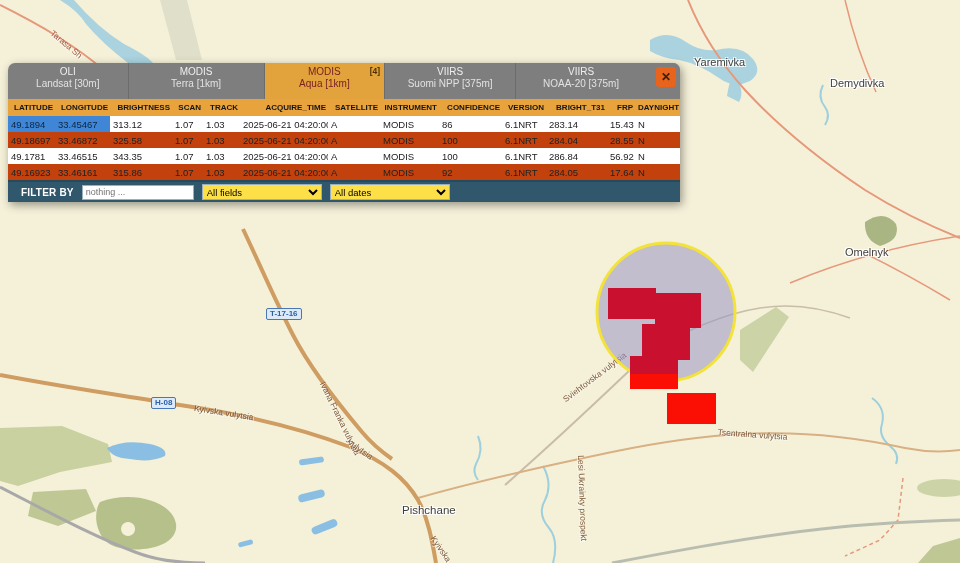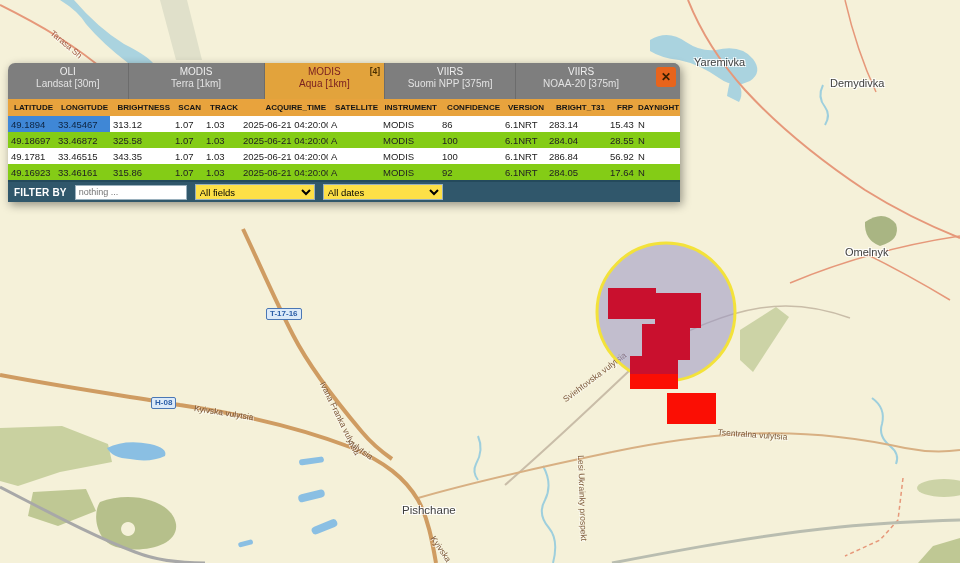--- a/index.html
+++ b/index.html
@@ -23,24 +23,24 @@
   .tab .badge { position:absolute; top:2px; right:4px; font-size:8.5px; color:#4c3000; font-weight:bold; }
   .tab-filler { width:34px; background:#7e7e7e; position:relative; }
   .close-btn { position:absolute; right:4px; top:4px; width:20px; height:20px; background:#e8641c; border:none; border-radius:3px; color:#3a2000; font-weight:bold; font-size:12px; line-height:18px; cursor:pointer; }
   .timebar { background:#30576b; height:19px; display:flex; justify-content:center; align-items:center; gap:14px; color:#fff; font-size:11px; border-top:1px solid #244a5c; }
   .radio-item { display:flex; align-items:center; gap:5px; cursor:pointer; }
   .radio { width:11px; height:11px; border-radius:50%; background:#fff; display:inline-block; }
   .radio.checked { background:radial-gradient(circle,#2a72e8 0 2.8px,#fff 3.4px); box-shadow:0 0 0 1px #7fa8c4; }
   table.det { width:672px; border-collapse:collapse; table-layout:fixed; background:#fff; }
   table.det th { background:#e8a33d; color:#151515; font-size:8px; text-align:right; padding:4px 2px 4px 3px; white-space:nowrap; overflow:hidden; }
   table.det td { font-size:9.5px; color:#222; padding:2.5px 2px 2.5px 3px; white-space:nowrap; overflow:hidden; }
-  table.det tr.alt td { background:#84cc16; }
+  table.det tr.alt td { background:#c2410c; }
   table.det td.sel { background:#3f87d6; color:#0d2440; }
   table.det tbody tr { cursor:pointer; }
-  .filterbar { background:#30576b; height:22px; display:flex; align-items:center; gap:8px; padding:0 6px; border-top:2px solid #244a5c; }
+  .filterbar { background:#30576b; height:22px; display:flex; align-items:center; gap:8px; padding:0 13px; border-top:2px solid #244a5c; }
   .filterbar .flabel { color:#fff; font-size:10px; font-weight:bold; letter-spacing:.2px; }
   .filterbar input { width:112px; height:15px; font-size:9px; border:1px solid #9ab0bd; padding:0 3px; font-family:"Liberation Sans",sans-serif; }
   .filterbar select { width:120px; height:16px; font-size:9.5px; border:1px solid #9ab0bd; background:#fde047; font-family:"Liberation Sans",sans-serif; }
 </style>
 </head>
 <body>
 
 <div class="map">
 
   <svg id="map-art" width="960" height="563" viewBox="0 0 960 563">

